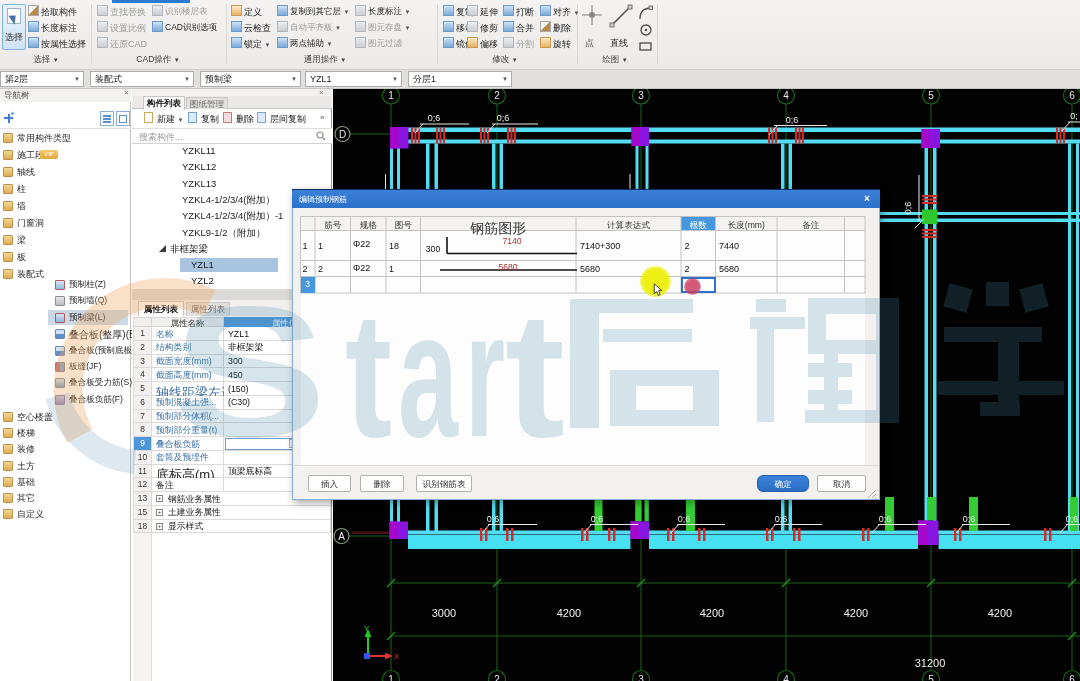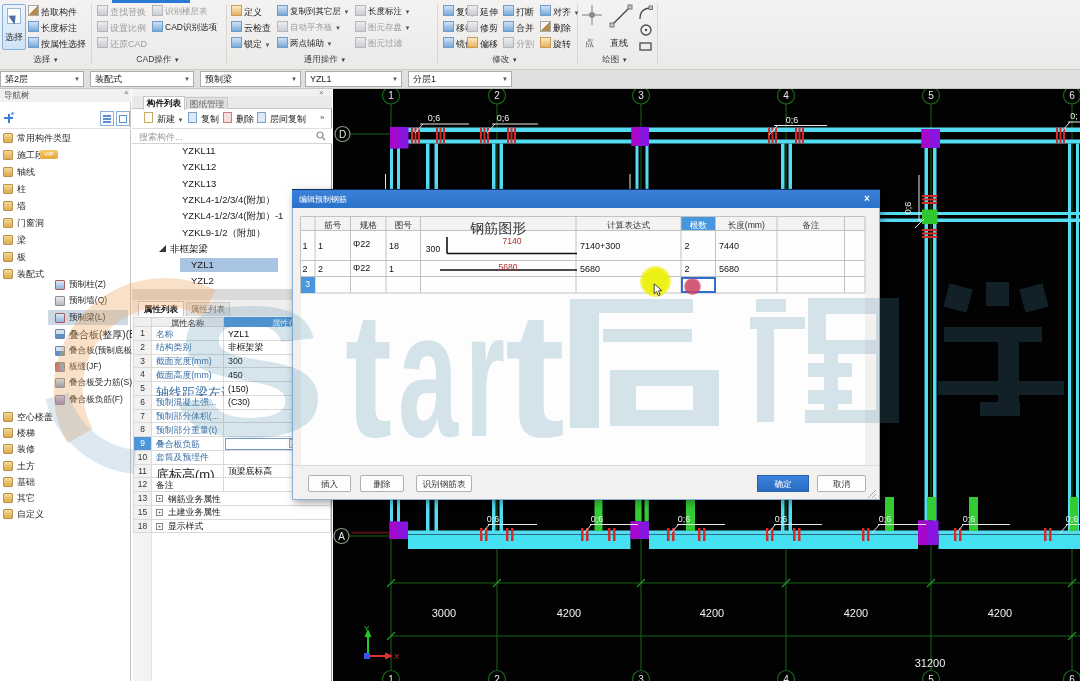--- a/index.html
+++ b/index.html
@@ -539,21 +539,21 @@
 <svg class="ab" style="left:420px;top:261px" width="160" height="15" viewBox="0 0 160 15">
     <line x1="20" y1="9" x2="157" y2="9" stroke="#111" stroke-width="1.6"></line>
   </svg>
 <div class="tx" style="left:508px;top:261.5px;font-size:8.6px;color:#b03030;transform:translateX(-50%)">5680</div>
 <div class="ab" style="left:301px;top:277px;width:13.5px;height:15.5px;background:#4697dd;font-size:8.6px;color:#fff;text-align:center;line-height:15px">3</div>
 <div class="ab" style="left:681px;top:276.5px;width:34.5px;height:16.5px;background:#fff;border:2px solid #2e6fd0"></div>
 <div class="ab" style="left:293px;top:464.5px;width:586px;height:1px;background:#dedcda"></div>
 <div class="ab" style="left:308px;top:475px;width:43px;height:17px;background:#fdfdfd;border:1px solid #b2b0ae;border-radius:2px;font-size:8.6px;color:#333;text-align:center;line-height:16px">插入</div>
 <div class="ab" style="left:360px;top:475px;width:44px;height:17px;background:#fdfdfd;border:1px solid #b2b0ae;border-radius:2px;font-size:8.6px;color:#333;text-align:center;line-height:16px">删除</div>
 <div class="ab" style="left:416px;top:475px;width:56px;height:17px;background:#fdfdfd;border:1px solid #b2b0ae;border-radius:2px;font-size:8.6px;color:#333;text-align:center;line-height:16px">识别钢筋表</div>
-<div class="ab" style="left:757px;top:475px;width:52px;height:17px;background:linear-gradient(#3b82dc,#2a6cc2);border:1px solid #2a62ad;border-radius:0;font-size:8.6px;color:#fff;text-align:center;line-height:16px">确定</div>
+<div class="ab" style="left:757px;top:475px;width:52px;height:17px;background:linear-gradient(#3b82dc,#2a6cc2);border:1px solid #2a62ad;border-radius:6px;font-size:8.6px;color:#fff;text-align:center;line-height:16px">确定</div>
 <div class="ab" style="left:817px;top:475px;width:49px;height:17px;background:#fdfdfd;border:1px solid #b2b0ae;border-radius:2px;font-size:8.6px;color:#333;text-align:center;line-height:16px">取消</div>
 <svg class="ab" style="left:866px;top:488px" width="11" height="11">
     <line x1="10" y1="2" x2="2" y2="10" stroke="#aaa" stroke-width="1"></line>
     <line x1="10" y1="6" x2="6" y2="10" stroke="#aaa" stroke-width="1"></line>
     <line x1="10" y1="10" x2="9" y2="11" stroke="#aaa" stroke-width="1"></line>
   </svg>
 <div class="ab" style="left:639.5px;top:266px;width:31px;height:31px;border-radius:50%;background:radial-gradient(circle,rgba(237,240,8,0.95) 55%,rgba(237,240,8,0.25) 80%,rgba(237,240,8,0) 100%)"></div>
 <div class="ab" style="left:684px;top:278px;width:17px;height:17px;border-radius:50%;background:radial-gradient(circle,rgba(201,62,97,0.85) 55%,rgba(201,62,97,0.2) 85%,rgba(201,62,97,0) 100%)"></div>
 <svg class="ab" style="left:653px;top:283px" width="11" height="16" viewBox="0 0 11 16">
 <path d="M1.2 0.8 L1.2 10.8 L3.7 8.5 L5.3 12.6 L7.1 11.8 L5.5 7.8 L8.8 7.6 Z" fill="#fff" stroke="#333" stroke-width="0.9"></path>

